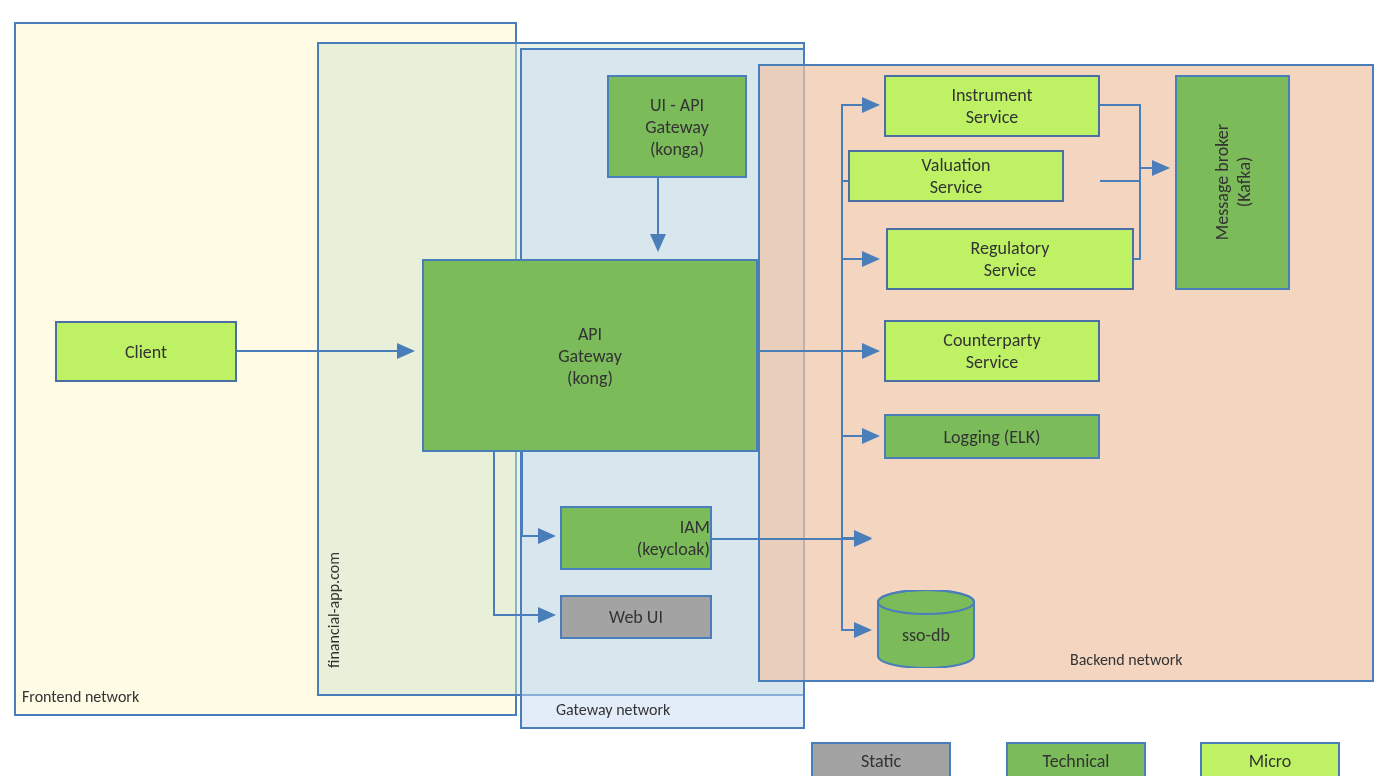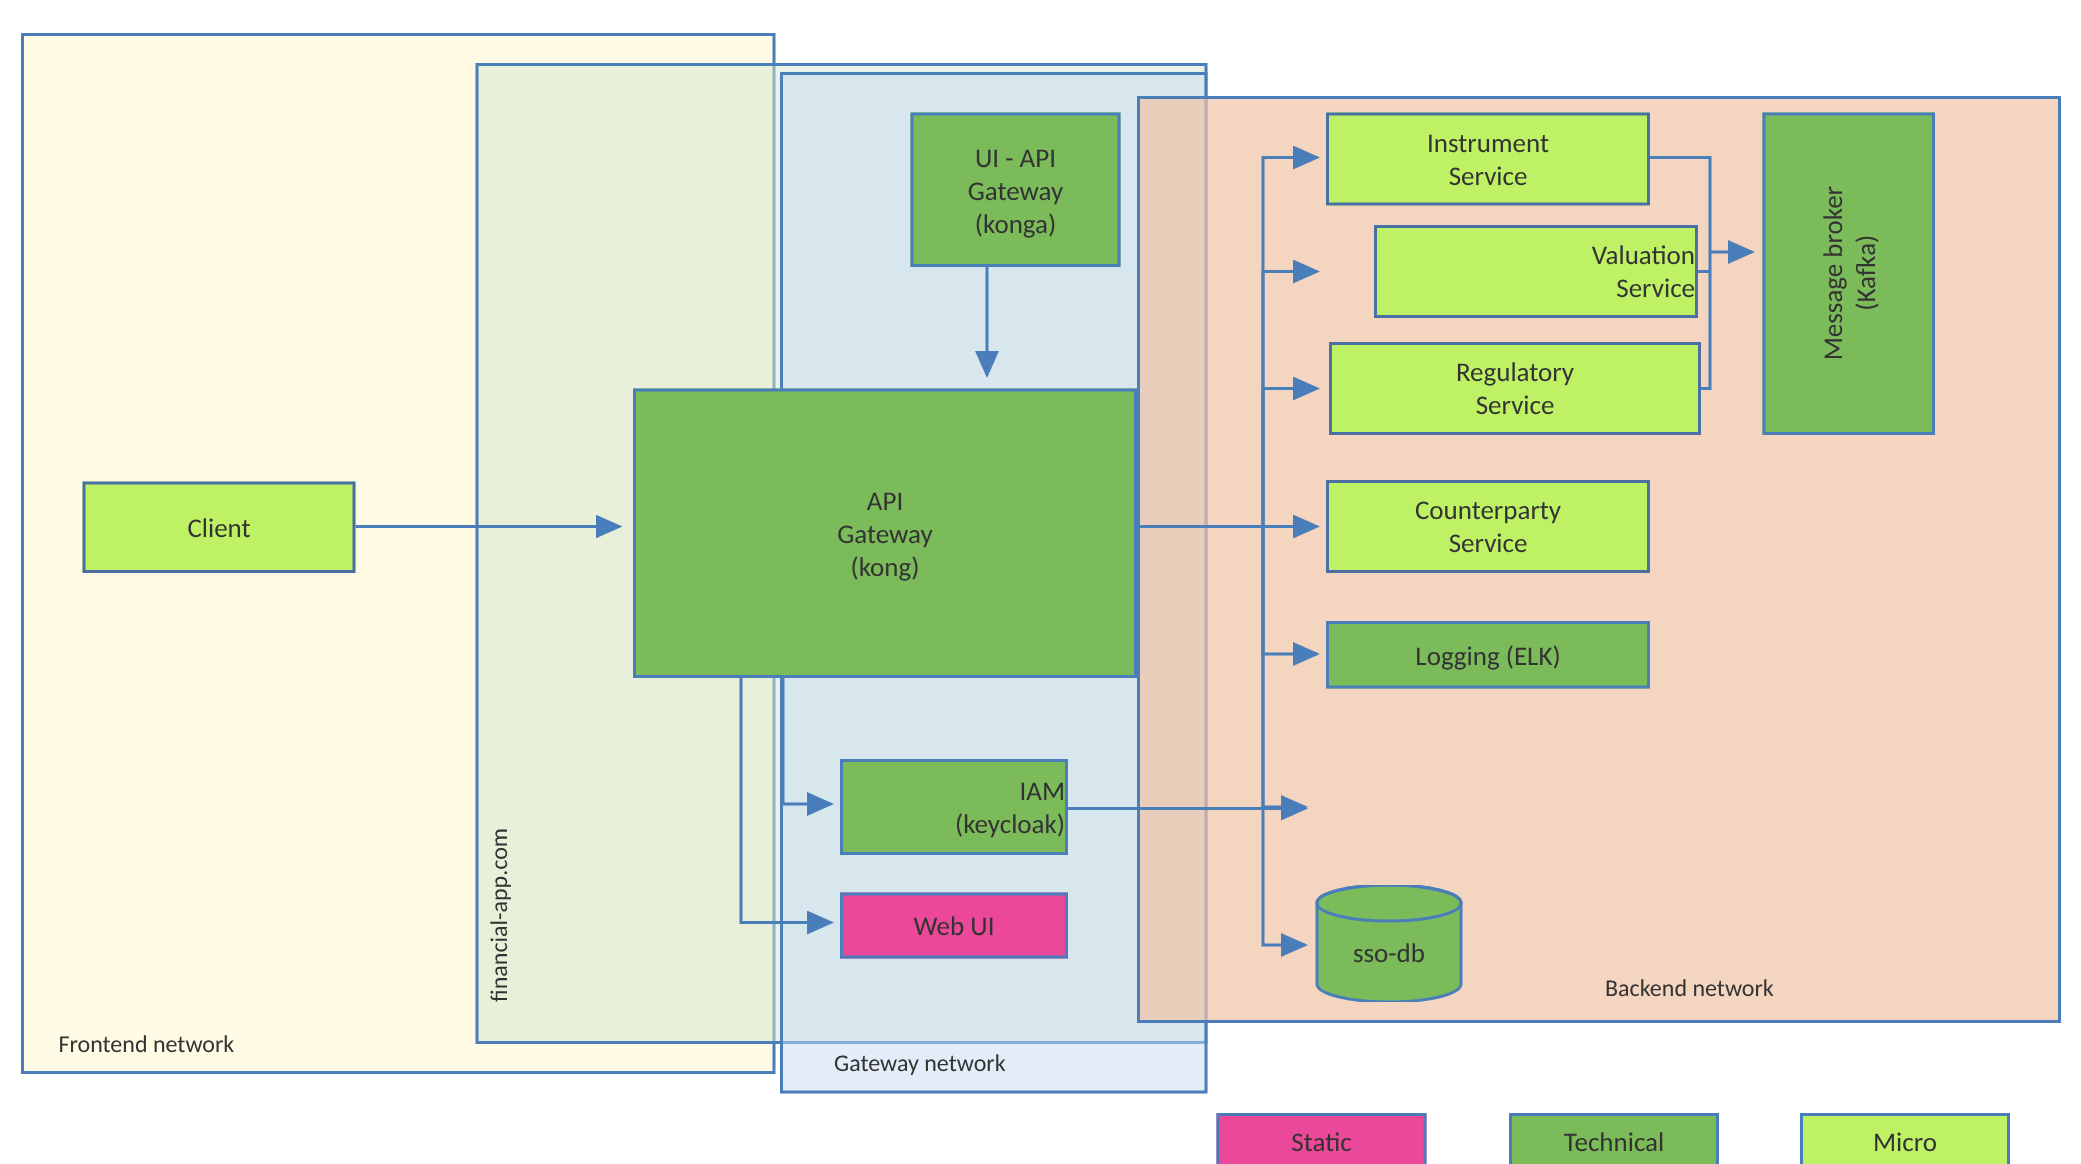--- a/index.html
+++ b/index.html
@@ -3,37 +3,37 @@
 <meta charset="utf-8">
 <style>
   * { margin: 0; padding: 0; box-sizing: border-box; }
   body { font-family: Calibri, Arial, sans-serif; font-size: 18px; color: #333; background: #fff; width: 1387px; height: 776px; position: relative; }
   .container { position: relative; width: 1387px; height: 776px; }
   .box { position: absolute; border: 2px solid #4A7EBB; display: flex; flex-direction: column; align-items: center; justify-content: center; text-align: center; }
   .network { position: absolute; border: 2px solid #4A7EBB; }
   .network-label { position: absolute; font-size: 16px; }
   .green-box { background: #7BBB5A; }
   .blue-box { background: #bef264; border-color: #4A6FA5; }
-  .orange-box { background: #ec4899; }
+  .orange-box { background: #a3a3a3; }
   .cylinder { position: absolute; }
   .cylinder svg { display: block; }
   .cyl-label { position: absolute; width: 100%; text-align: center; }
   .vertical-text { writing-mode: vertical-rl; transform: rotate(180deg); text-align: center; }
   .arrow-line { stroke: #4A7EBB; stroke-width: 2; fill: none; }
   .arrow-head { fill: #4A7EBB; }
   .legend-box { position: absolute; border: 2px solid #4A7EBB; display: flex; flex-direction: column; align-items: center; justify-content: center; text-align: center; width: 140px; height: 65px; font-size: 18px; }
 </style>
 </head>
 <body>
 
 <div class="container">
 
   <div class="network" style="left:14px; top:22px; width:503px; height:694px; background: rgba(255,248,210,0.6);">
   </div>
-  <span class="network-label" style="left:22px; top:687px;margin-left:17px;">Frontend network</span>
+  <span class="network-label" style="left:22px; top:687px;">Frontend network</span>
 
   <div class="network" style="left:317px; top:42px; width:488px; height:654px; background: rgba(210,230,205,0.5);">
   </div>
   <span class="network-label vertical-text" style="left:324px; top:530px; height:160px;">financial-app.com</span>
 
   <div class="network" style="left:520px; top:48px; width:285px; height:681px; background: rgba(200,220,245,0.5);">
   </div>
   <span class="network-label" style="left:556px; top:700px;">Gateway network</span>
 
   <div class="network" style="left:758px; top:64px; width:616px; height:618px; background: rgba(240,195,165,0.7);">
@@ -101,21 +101,21 @@
 
   <div class="box orange-box" style="left:560px; top:595px; width:152px; height:44px;">
     <span>Web UI</span>
   </div>
 
   <div class="box blue-box" style="left:884px; top:75px; width:216px; height:62px;">
     <span>Instrument</span>
     <span>Service</span>
   </div>
 
-  <div class="box blue-box" style="left:916px; top:150px; width:216px; height:62px;align-items:flex-end;">
+  <div class="box blue-box" style="left:848px; top:150px; width:216px; height:52px;">
     <span>Valuation</span>
     <span>Service</span>
   </div>
 
   <div class="box blue-box" style="left:886px; top:228px; width:248px; height:62px;">
     <span>Regulatory</span>
     <span>Service</span>
   </div>
 
   <div class="box blue-box" style="left:884px; top:320px; width:216px; height:62px;">

